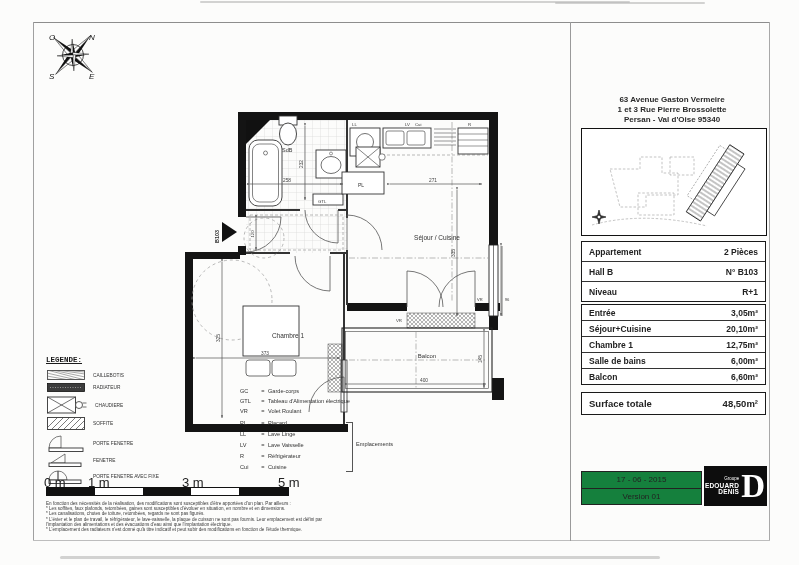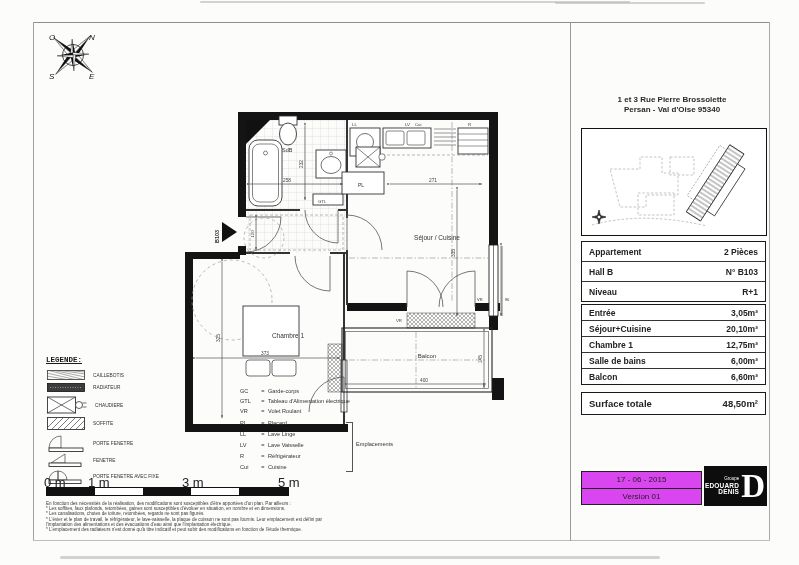--- a/index.html
+++ b/index.html
@@ -13,21 +13,21 @@
   .tbl .row{display:flex;justify-content:space-between;align-items:center;
             padding:0 7px;font-size:8.5px;color:#222;border-top:1px solid #333;font-weight:bold;}
   .tbl .row:first-child{border-top:none;}
   .rowA{height:19px;}
   .rowB{height:15px;gap:13px;}
   .b{font-weight:bold;}
   .addr{position:absolute;left:576px;top:95px;width:192px;text-align:center;
         font-size:8px;font-weight:bold;line-height:10px;color:#2a2a2a;}
   .sitebox{position:absolute;left:581px;top:128px;width:186px;height:108px;
            border:1.2px solid #111;background:#fff;box-sizing:border-box;}
-  .stamp{position:absolute;left:581px;top:471px;width:121px;border:1px solid #222;background:#d946ef;box-sizing:border-box;}
+  .stamp{position:absolute;left:581px;top:471px;width:121px;border:1px solid #222;background:#15803d;box-sizing:border-box;}
   .stamp .srow{height:15.5px;display:flex;align-items:center;justify-content:center;
                font-size:8px;border-top:1px solid #222;}
   .stamp .srow:first-child{border-top:none;}
   .logo{position:absolute;left:704px;top:466px;width:63px;height:40px;background:#0d0d0d;
         display:flex;align-items:center;justify-content:flex-end;padding:0 2px;box-sizing:border-box;}
   .logo .txt{text-align:right;color:#fff;line-height:6.5px;margin-right:2px;}
   .logo .g{font-size:4.5px;}
   .logo .nm{font-size:6.5px;font-weight:bold;letter-spacing:.2px;}
   .logo .D{color:#fff;font-family:"Liberation Serif",serif;font-size:33px;font-weight:bold;line-height:30px;}
   
@@ -249,20 +249,21 @@
       <text x="265" y="355">373</text>
       <text transform="rotate(-90 219.5 338)" x="219.5" y="338">325</text>
       <text x="424" y="381.5">400</text>
       <text transform="rotate(-90 481.5 359)" x="481.5" y="359">145</text>
       <text x="507" y="301" font-size="4.2">96</text>
       <text transform="rotate(-90 253.5 234)" x="253.5" y="234" font-size="4.2">120</text>
     </g>
   </svg>
 
   <div class="addr">
+    <div>63 Avenue Gaston Vermeire</div>
     <div>1 et 3 Rue Pierre Brossolette</div>
     <div>Persan - Val d'Oise 95340</div>
   </div>
 
   <div class="sitebox">
     <svg width="183" height="105" viewBox="0 0 183 105">
       <defs>
         <pattern id="bstripe" width="4" height="4" patternUnits="userSpaceOnUse">
           <path d="M0 2 H4" stroke="#555" stroke-width="0.7"></path>
         </pattern>

